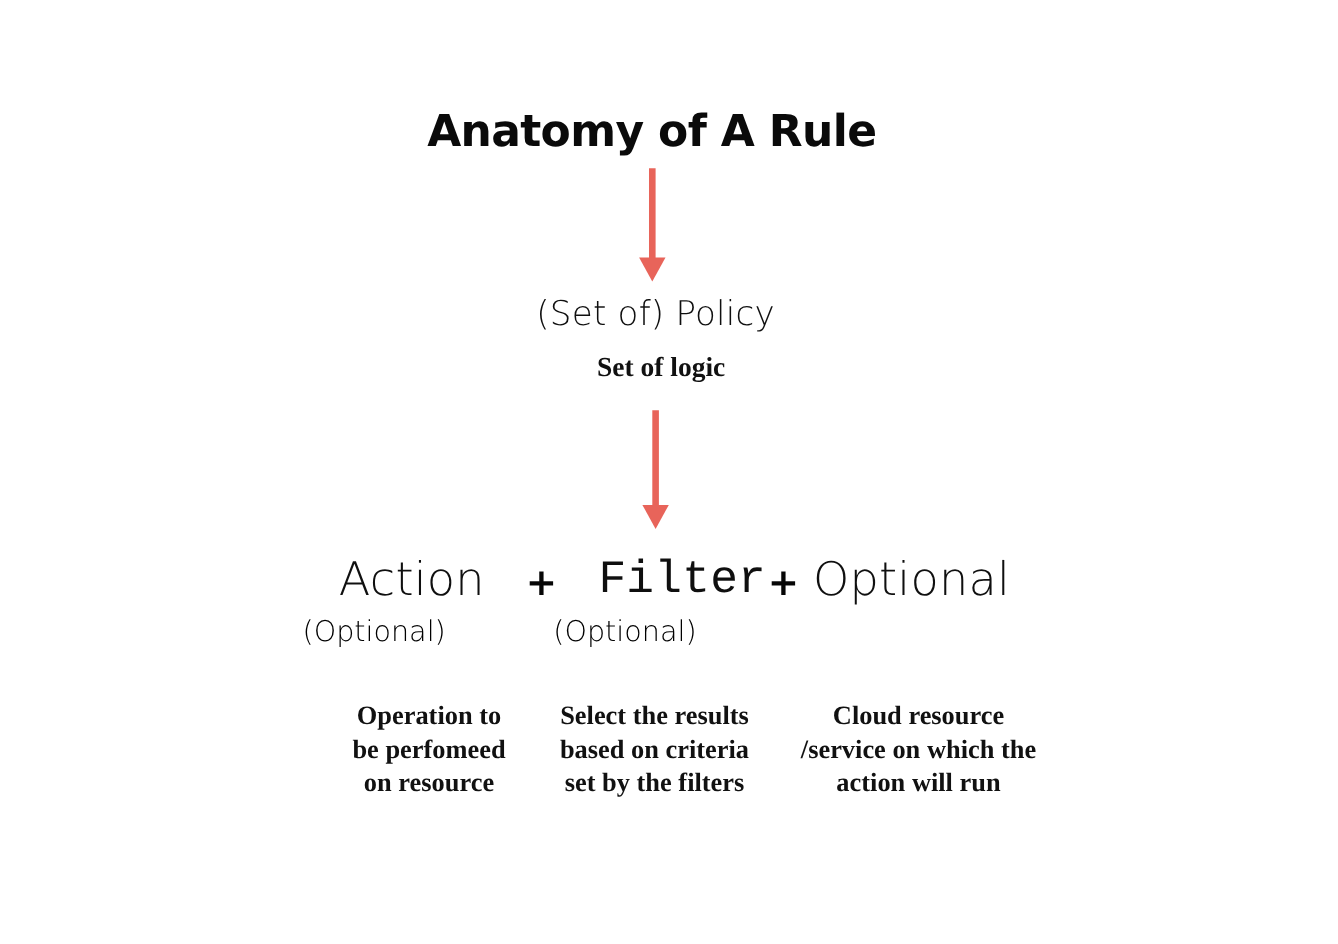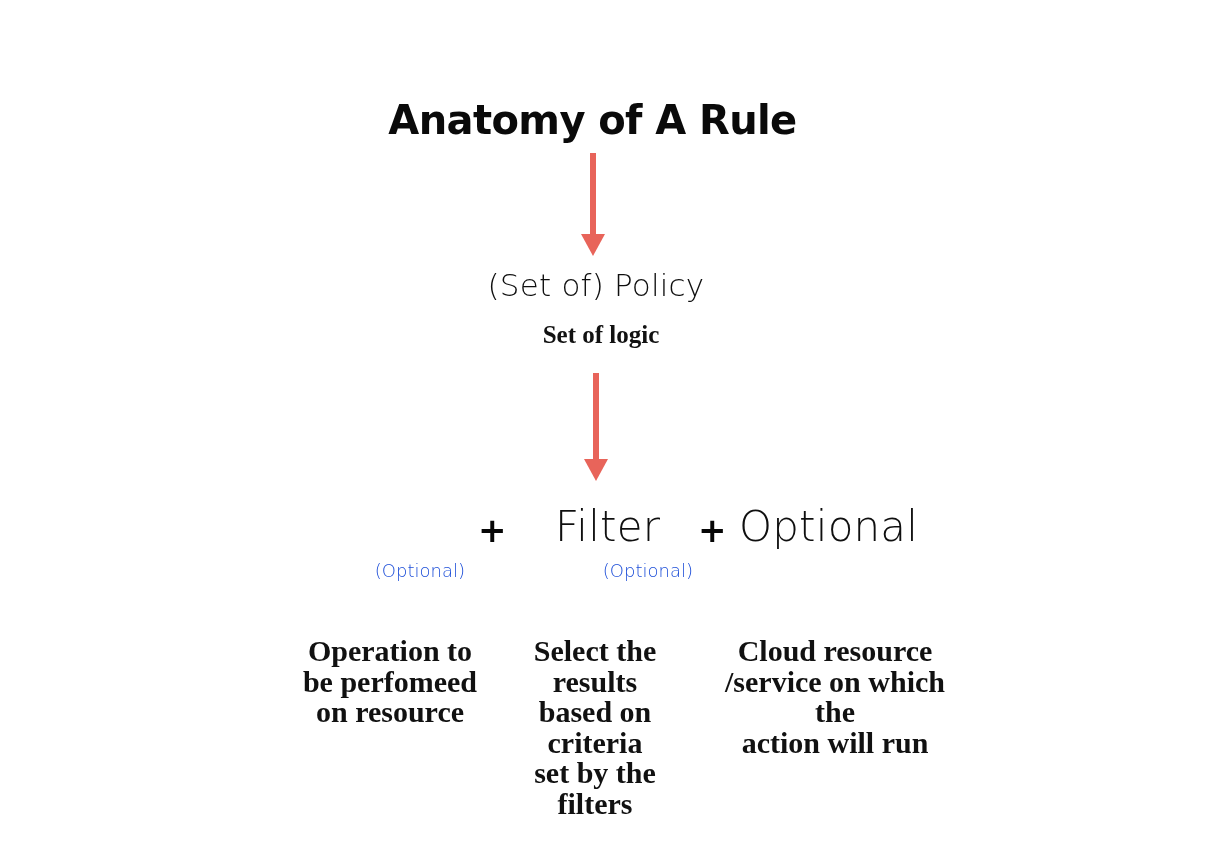--- a/index.html
+++ b/index.html
@@ -86,66 +86,66 @@
     font-family: "DejaVu Sans", sans-serif;
     font-weight: 300;
     font-size: 42px;
     letter-spacing: 0.2px;
     color: #0f0f0f;
     line-height: 1.0;
     white-space: nowrap;
   }
 
   .term-action   { left: 28px;  top: 6px; }
-  .term-filter   { left: 275px; top: 6px; }
+  .term-filter   { left: 264px; top: 6px; font-family: Liberation Mono, monospace; }
   .term-resource { left: 459px; top: 6px; }
 
   .plus {
     position: absolute;
     font-family: "DejaVu Sans", sans-serif;
     font-weight: 700;
     font-size: 34px;
     color: #060606;
     line-height: 1.0;
   }
 
   .plus-1 { left: 198px; top: 13px; }
   .plus-2 { left: 418px; top: 13px; }
 
   
   .optional {
     position: absolute;
     top: 562px;
     font-family: "DejaVu Sans", sans-serif;
     font-weight: 300;
-    font-size: 18px;
-    color: #1d4ed8;
-    line-height: 1.0;
-    text-align: right;
+    font-size: 26px;
+    color: #000000;
+    line-height: 1.0;
+    text-align: left;
     white-space: nowrap;
   }
 
   .optional-action { left: 275px; width: 190px; }
   .optional-filter { left: 503px; width: 190px; }
 
   
   .descriptions {
     position: absolute;
     left: 280px;
     top: 636px;
     width: 680px;
     height: 100px;
   }
 
   .desc {
     position: absolute;
     top: 0;
     font-family: "Liberation Serif", serif;
     font-weight: 700;
-    font-size: 30px;
+    font-size: 24px;
     line-height: 30.5px;
     color: #111111;
     text-align: center;
     white-space: pre-line;
   }
 
   .desc-action   { left: 10px;  width: 200px; }
   .desc-filter   { left: 215px; width: 200px; }
   .desc-resource { left: 430px; width: 250px; }
 </style>
@@ -168,20 +168,21 @@
   <div class="policy-sub">Set of logic</div>
 
   <div class="arrow arrow-2">
     <svg width="40" height="115" viewBox="0 0 40 115" xmlns="http://www.w3.org/2000/svg">
       <line x1="20" y1="3" x2="20" y2="92" stroke="#E8645A" stroke-width="6" stroke-linecap="butt"></line>
       <polygon points="20,111 8,89 32,89" fill="#E8645A"></polygon>
     </svg>
   </div>
 
   <div class="formula">
+    <div class="term term-action">Action</div>
 
     <div class="plus plus-1">+</div>
 
     <div class="term term-filter">Filter</div>
 
     <div class="plus plus-2">+</div>
 
     <div class="term term-resource">Optional</div>
   </div>
 

